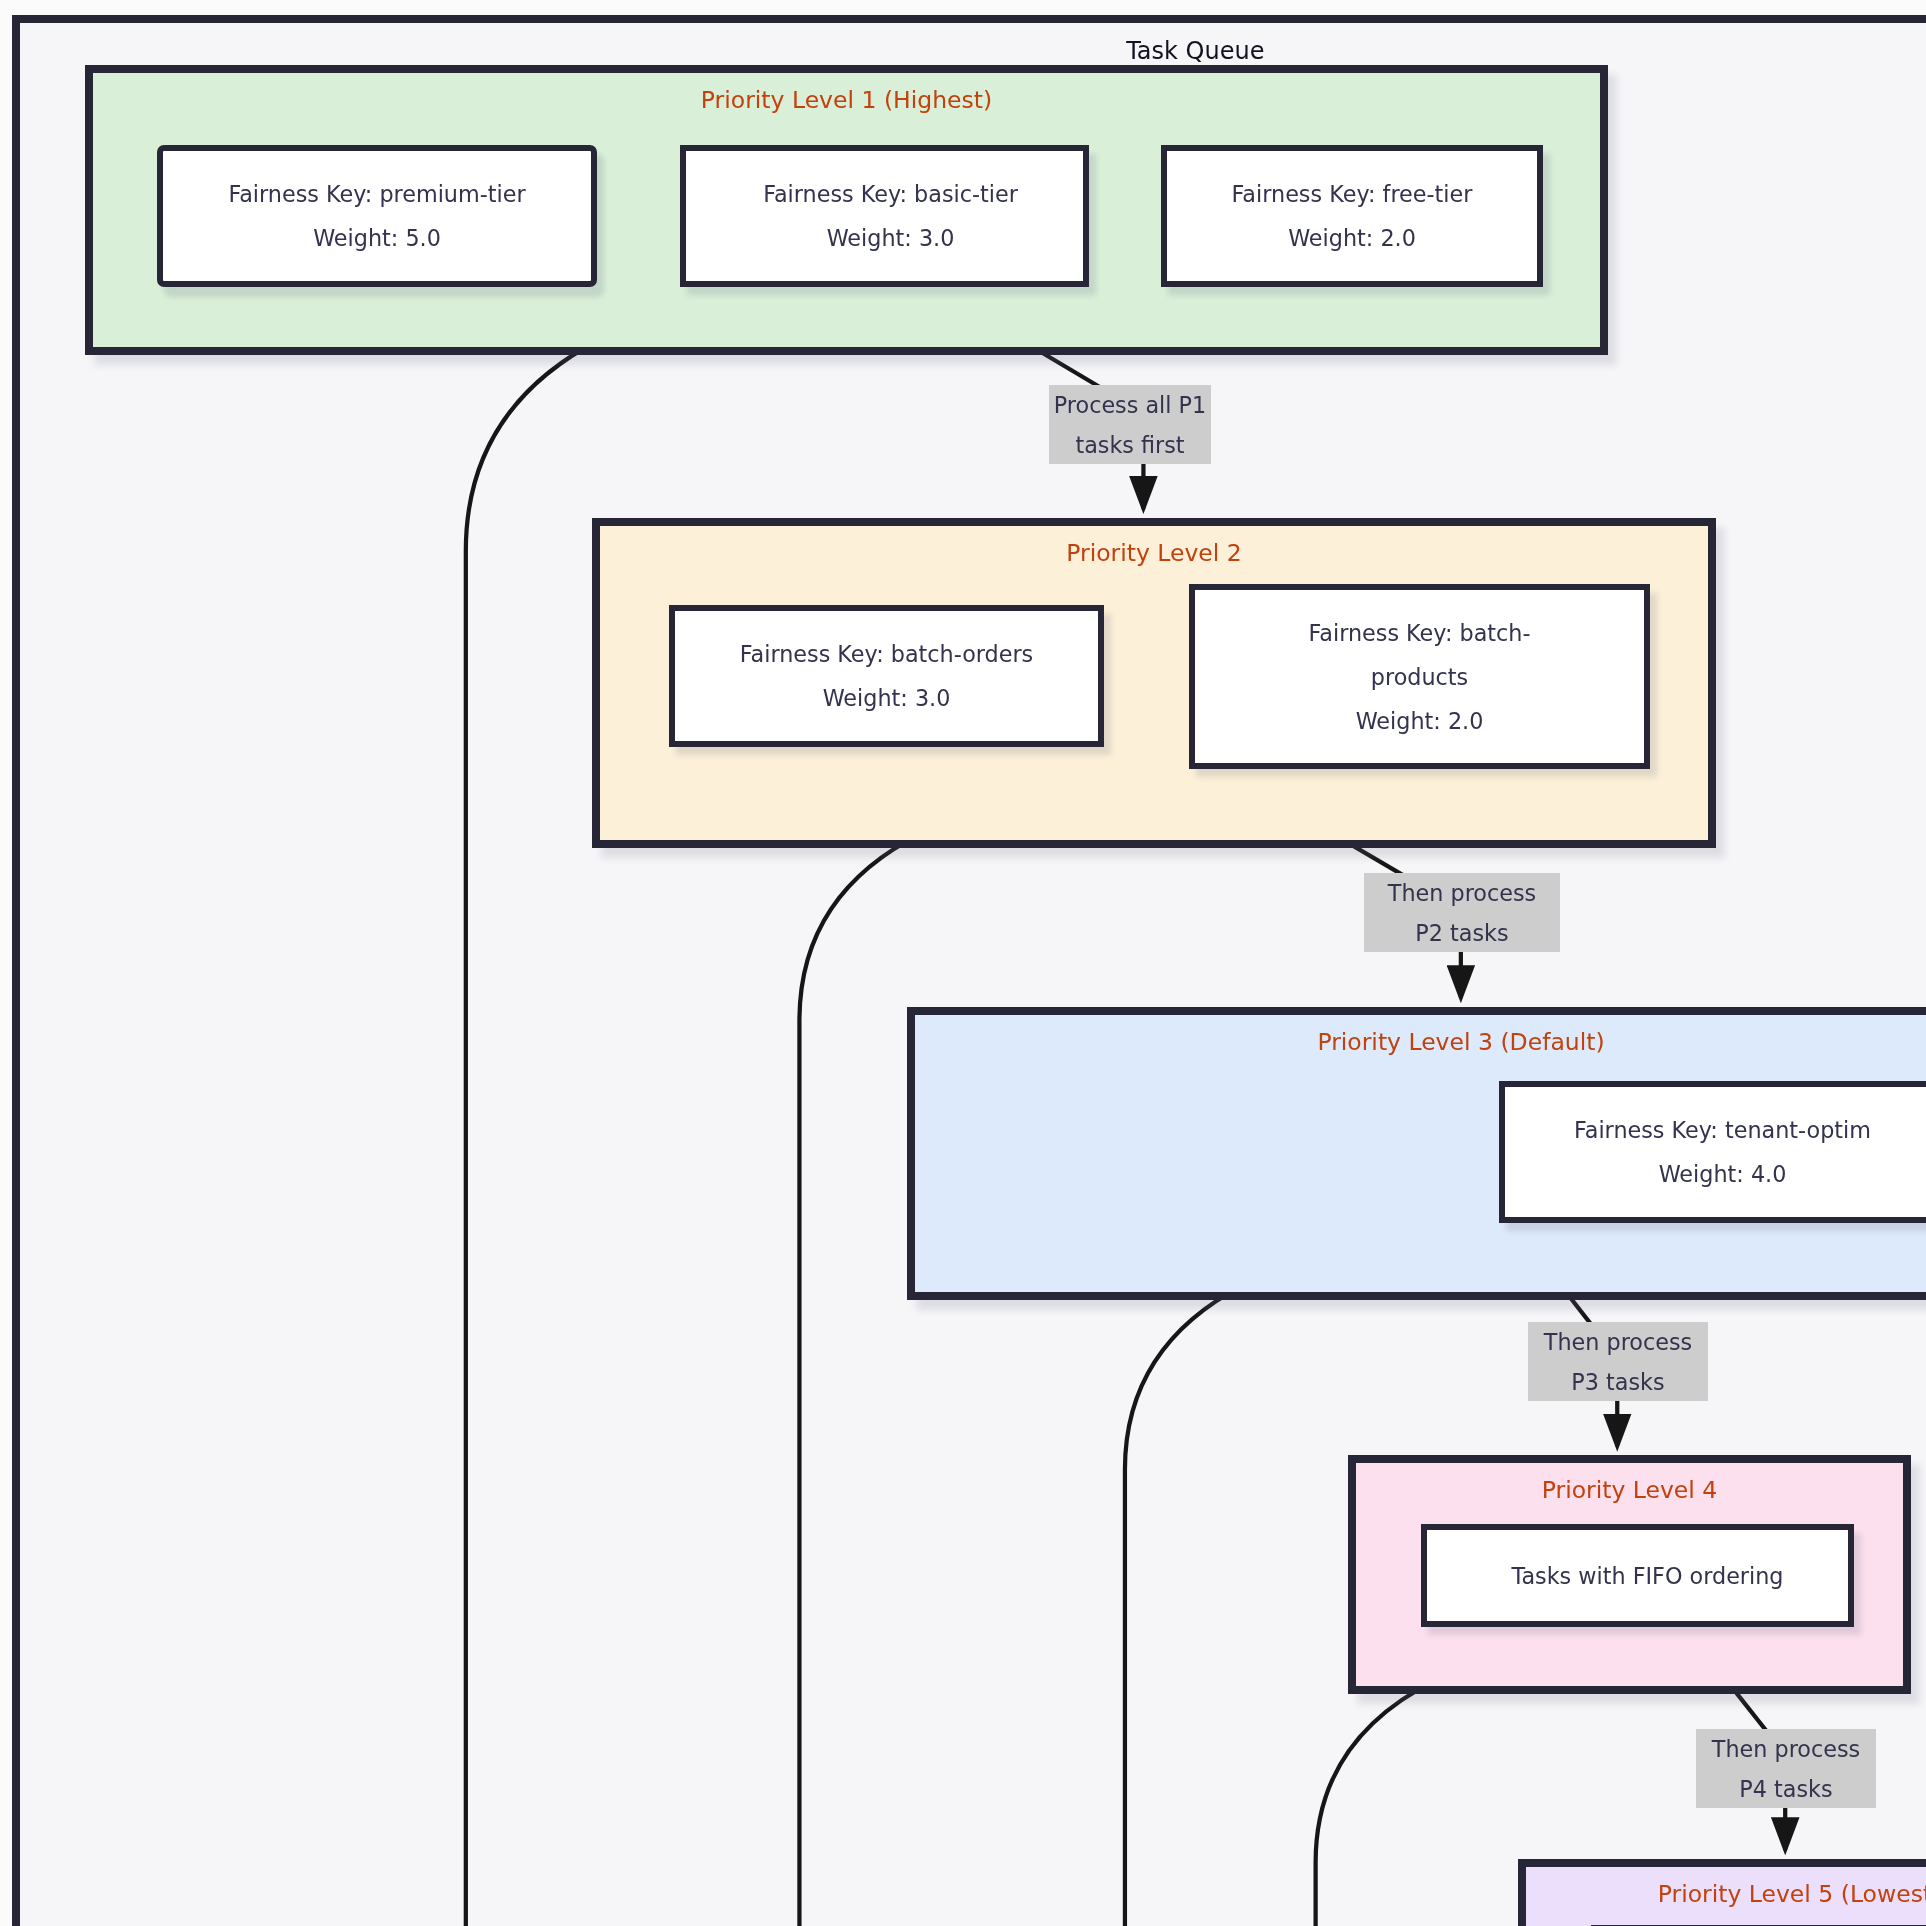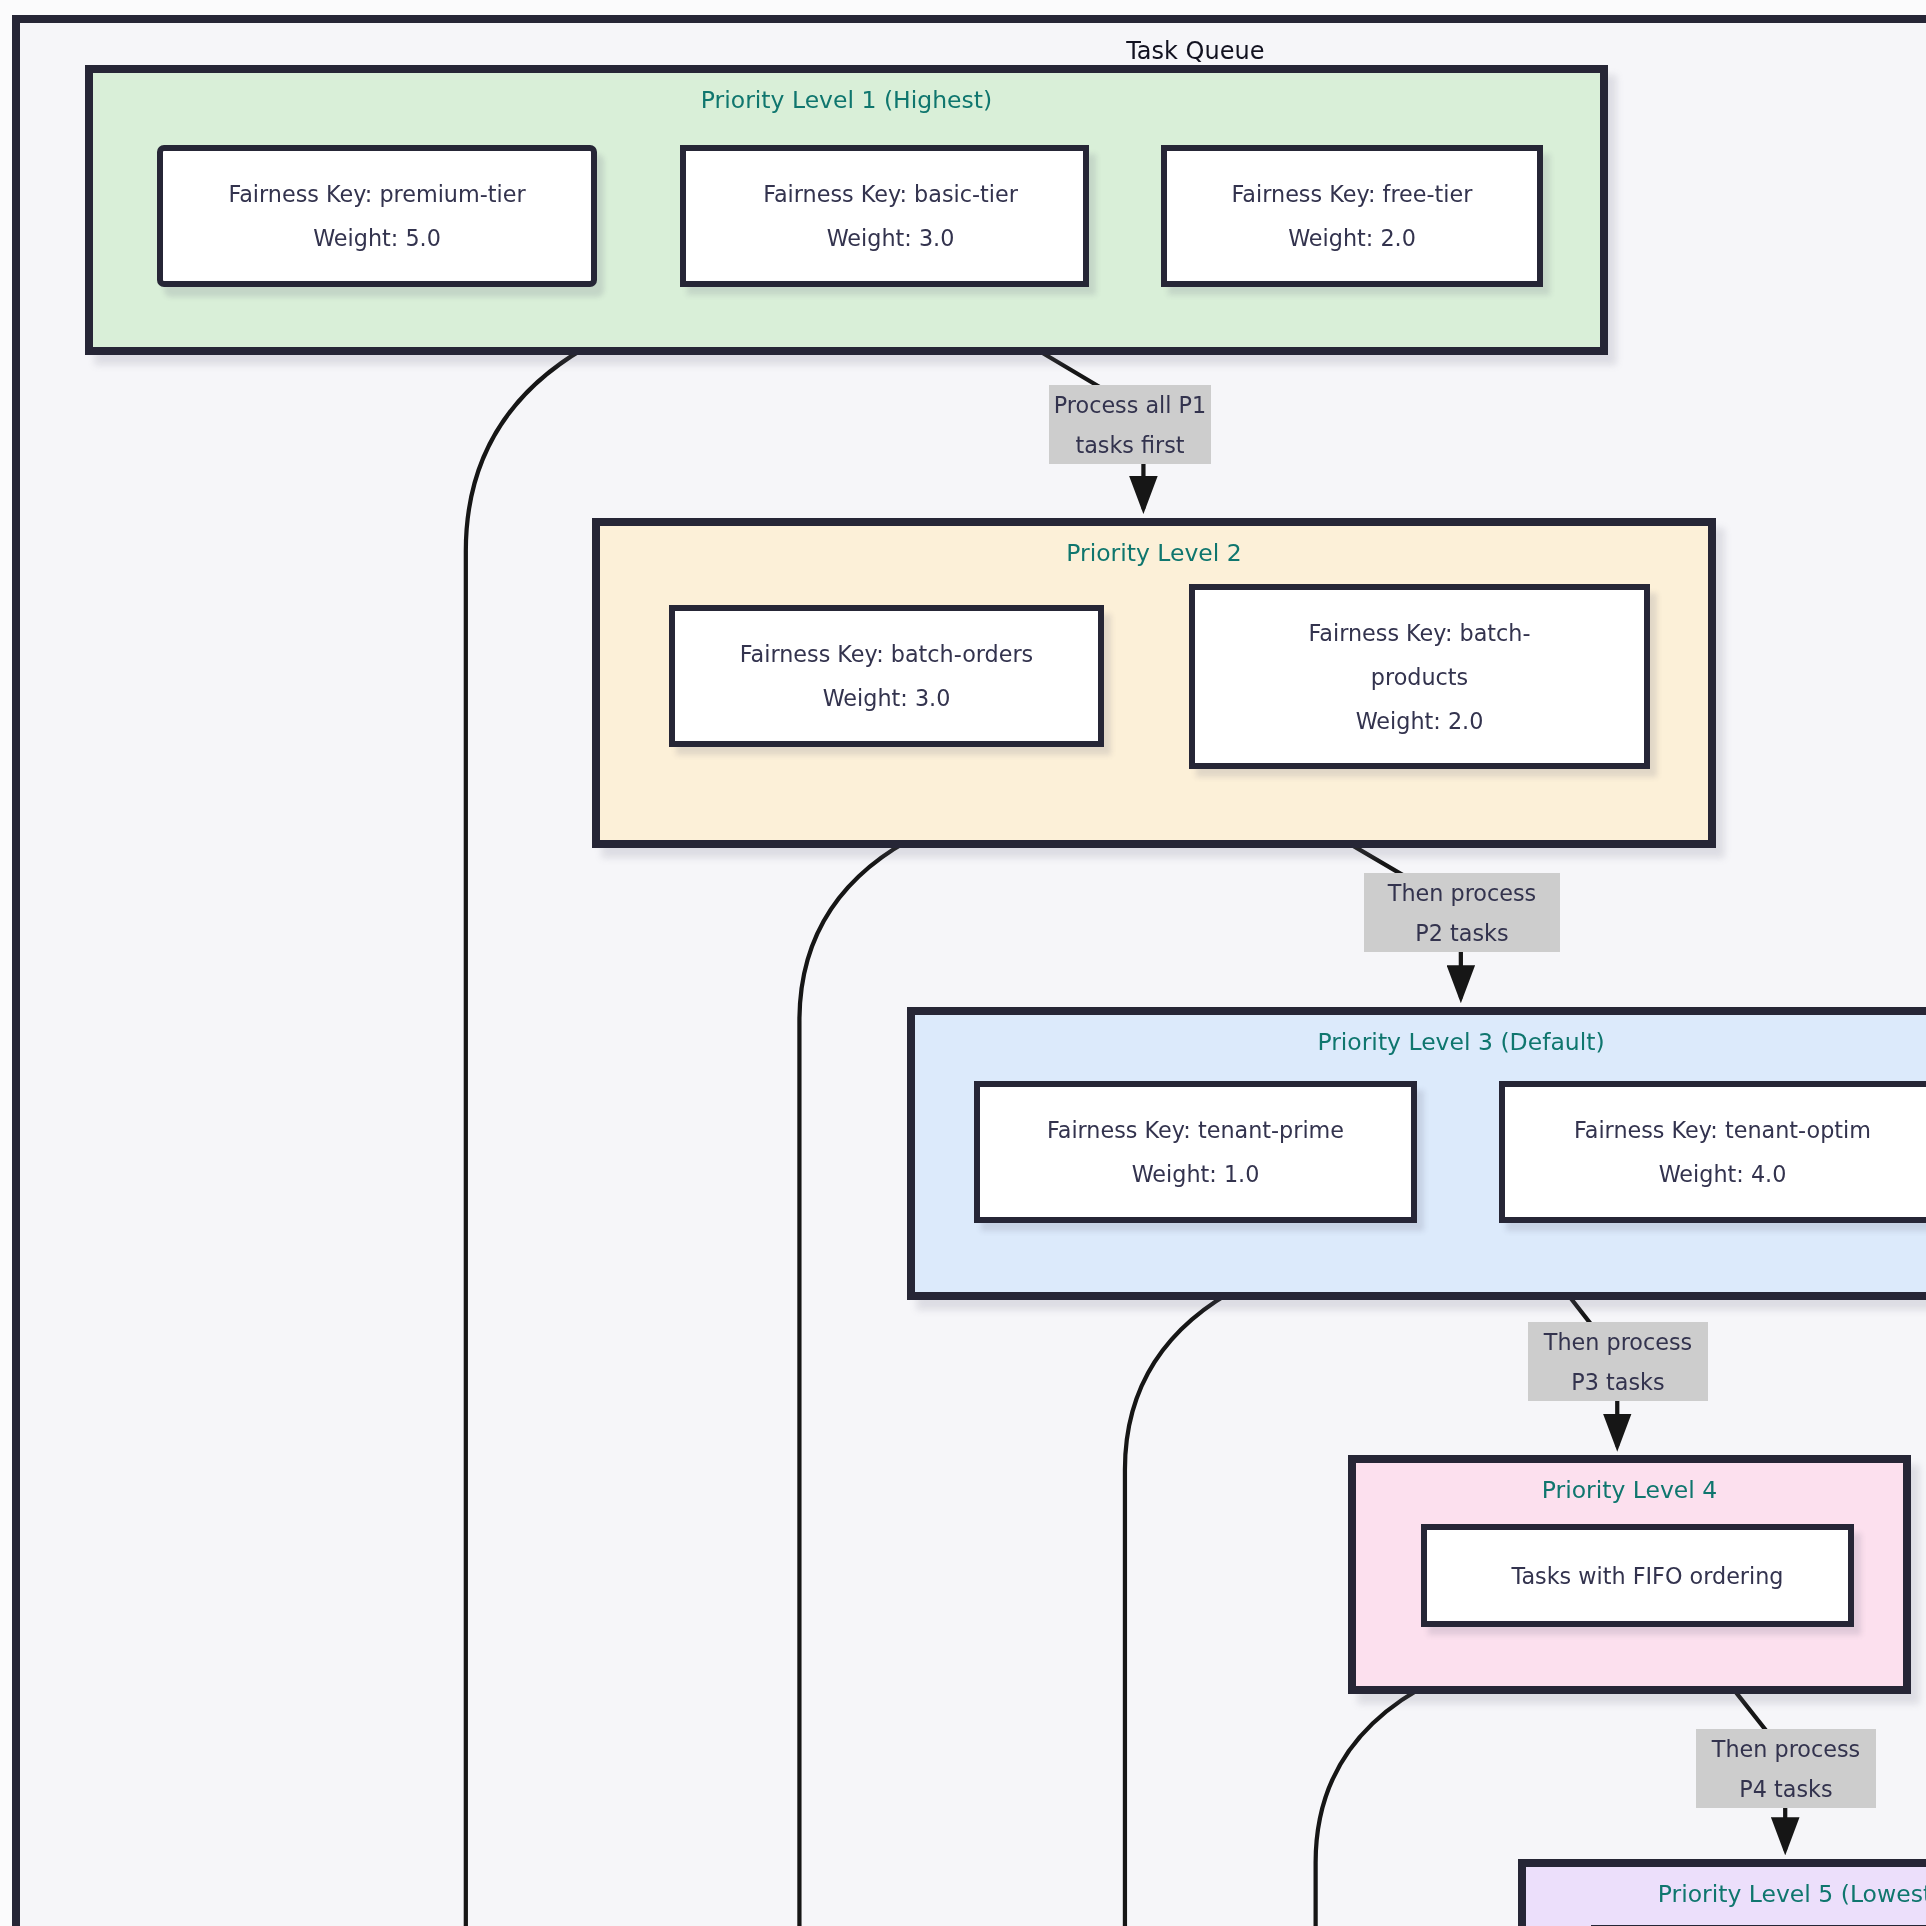--- a/index.html
+++ b/index.html
@@ -7,21 +7,21 @@
          font-family:"DejaVu Sans","Liberation Sans",sans-serif;color:#33334e;}
   svg.edges{position:absolute;left:0;top:0;z-index:1;}
   .outer{position:absolute;left:12.3px;top:15.4px;width:2350px;height:2115px;
          background:#f6f6f9;border:8.5px solid #262636;z-index:0;
          box-shadow:6.2px 7.7px 7px rgba(120,120,140,0.10);}
   .outer-title{position:absolute;left:0;top:14px;width:100%;text-align:center;
          font-size:24px;color:#121220;}
   .cluster{position:absolute;border:8.5px solid #262636;z-index:2;
          box-shadow:8.5px 10px 7px rgba(110,110,135,0.18);}
   .cluster-title{position:absolute;left:0;top:13px;width:100%;text-align:center;
-         font-size:23.5px;color:#0f766e;white-space:nowrap;}
+         font-size:23.5px;color:#c2410c;white-space:nowrap;}
   .node{position:absolute;background:#ffffff;border:6.5px solid #262636;
          display:flex;flex-direction:column;align-items:center;justify-content:center;
          box-shadow:7px 9.2px 5.4px rgba(90,90,115,0.16);z-index:2;}
   .nl{font-size:22.3px;line-height:44px;white-space:nowrap;text-align:center;color:#33334e;}
   .edge-label{position:absolute;background:#cdcdcd;z-index:3;
          display:flex;flex-direction:column;align-items:center;justify-content:center;}
   .el-line{font-size:22.3px;line-height:40px;white-space:nowrap;color:#33334e;text-align:center;}
   .c-p1{left:85px;top:65px;width:1507px;height:274px;background:#d9efd8;}
   .c-p2{left:592px;top:518px;width:1108px;height:314px;background:#fcf0d8;}
   .c-p3{left:907px;top:1007px;width:1092px;height:277px;background:#dceafb;}
@@ -80,24 +80,20 @@
     </div>
     <div class="node" style="left:589px;top:58px;width:449px;height:173px;">
       <div class="nl">Fairness Key: batch-</div>
       <div class="nl">products</div>
       <div class="nl">Weight: 2.0</div>
     </div>
   </div>
 
   <div class="cluster c-p3">
     <div class="cluster-title">Priority Level 3 (Default)</div>
-    <div class="node" style="left:59px;top:66px;width:431px;height:130px;">
-      <div class="nl">Fairness Key: tenant-prime</div>
-      <div class="nl">Weight: 1.0</div>
-    </div>
     <div class="node" style="left:584px;top:66px;width:435px;height:130px;">
       <div class="nl">Fairness Key: tenant-optim</div>
       <div class="nl">Weight: 4.0</div>
     </div>
   </div>
 
   <div class="cluster c-p4">
     <div class="cluster-title">Priority Level 4</div>
     <div class="node" style="left:65px;top:61px;width:401px;height:91px;padding-left:20px;">
       <div class="nl">Tasks with FIFO ordering</div>

